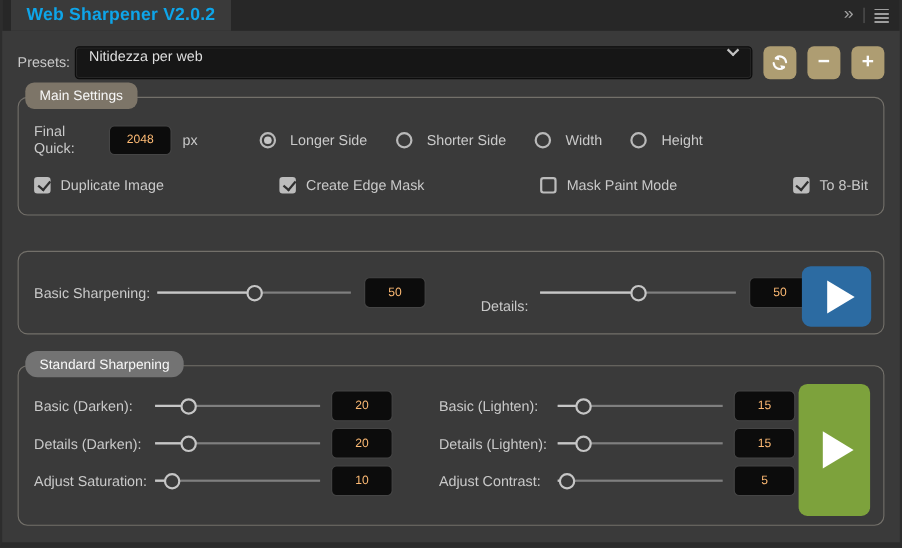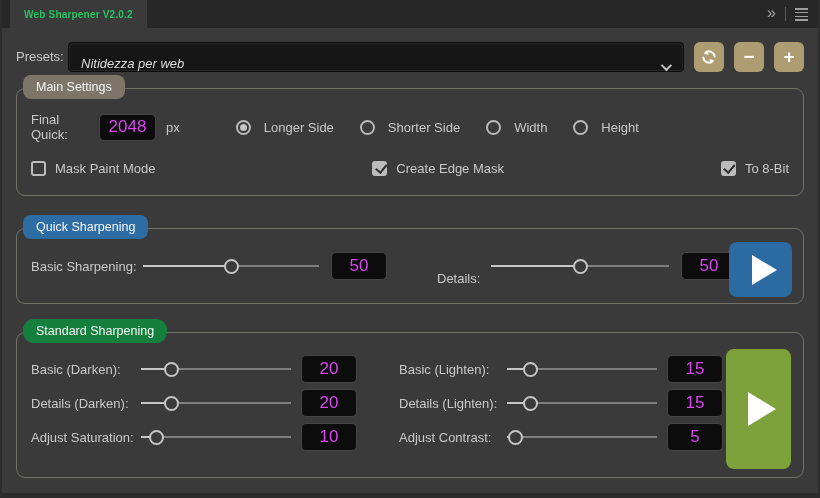--- a/index.html
+++ b/index.html
@@ -11,41 +11,40 @@
     background:#3a3a3a;
     border-left:2px solid #2d2d2d; border-right:2px solid #2d2d2d;
     border-bottom:5px solid #2b2b2b;
   }
 
   
   .titlebar{ height:28px; background:#272727; display:flex; align-items:stretch; }
   .tab{
     margin-left:8px; padding:0 14px; background:#3a3a3a;
     display:flex; align-items:center;
-    font-size:10px; font-weight:bold; color:#22c55e; letter-spacing:.2px;
+    font-size:16px; font-weight:bold; color:#0ea5e9; letter-spacing:.2px;
   }
   .titlebar-right{ margin-left:auto; display:flex; align-items:center; gap:9px; padding-right:10px; }
   .dbl-chevron{ color:#a2a2a2; font-size:16px; line-height:1; transform:translateY(-1px); }
   .tb-divider{ width:1px; height:14px; background:#5a5a5a; }
   .menu-icon{
     width:13px; height:13px;
     background:repeating-linear-gradient(to bottom,#9e9e9e 0 1.5px, transparent 1.5px 3.8px);
   }
 
   .content{ padding:0 14px; }
 
   
   .presets-row{ display:flex; align-items:center; margin-top:13px; height:31px; }
   .label{ font-size:13px; color:#c9c9c9; }
   .presets-row .label{ width:52px; }
   .dropdown{
     flex:1; height:30px; background:#161616; border:1px solid #0c0c0c; border-radius:4px;
-    display:flex; align-items:flex-end; padding:0 12px; cursor:default;
+    display:flex; align-items:flex-start; padding:0 12px; cursor:default;
     box-shadow:inset 0 0 0 1px #262626;
-    font-style:italic;
   }
   .dropdown-text{ font-size:13px; color:#dedede; flex:1; }
   .chev-down{
     width:8px; height:8px; border-right:2px solid #c2c2c2; border-bottom:2px solid #c2c2c2;
     transform:rotate(45deg) translateY(-2px); margin-right:2px;
   }
   .tan-btn{
     width:30px; height:30px; margin-left:10px; border:none; border-radius:6px;
     background:#ae9d72; color:#fcfcfc; display:flex; align-items:center; justify-content:center;
     font-size:19px; font-weight:bold; line-height:1; cursor:pointer; font-family:"Liberation Sans",sans-serif;
@@ -59,28 +58,28 @@
   .group-main{ margin-top:16px; height:108px; padding-top:24px; }
   .group-quick{ margin-top:32px; height:76px; padding-top:22px; }
   .group-std{ margin-top:28px; height:146px; padding-top:22px; }
   .legend{
     position:absolute; top:-14px; left:6px;
     padding:5px 13px; border-radius:8px;
     font-size:12.5px; color:#f7f7f7;
   }
   .legend-main{ background:#7d7568; }
   .legend-quick{ background:#2e6da4; }
-  .legend-std{ background:#15803d;border-radius:11px; }
+  .legend-std{ background:#737373;border-radius:11px; }
 
   
   .row1{ display:flex; align-items:center; height:28px; }
   .fs-label{ width:68px; }
   .num-box{
     width:57px; height:27px; background:#0c0c0c; border:1px solid #454545; border-radius:5px;
-    color:#d946ef; font-size:17px; text-align:center; font-family:"Liberation Sans",sans-serif;
+    color:#fdba74; font-size:11px; text-align:center; font-family:"Liberation Sans",sans-serif;
   }
   .px-label{ margin-left:10px; }
   .radio-set{ display:flex; align-items:center; margin-left:56px; gap:26px; }
   .radio-item{ display:flex; align-items:center; gap:13px; cursor:pointer; }
   .radio{
     width:15px; height:15px; border:2px solid #b9b9b9; border-radius:50%; position:relative; flex:0 0 15px;
   }
   .radio.checked::after{
     content:""; position:absolute; left:2px; top:2px; width:7px; height:7px;
     border-radius:50%; background:#c6c6c6;
@@ -191,36 +190,39 @@
           </div>
           <div class="radio-item">
             <span class="radio"></span>
             <span class="label">Height</span>
           </div>
         </div>
       </div>
 
       <div class="check-row">
         <div class="check-item">
-          <span class="checkbox"></span>
-          <span class="label">Mask Paint Mode</span>
+          <span class="checkbox checked"></span>
+          <span class="label">Duplicate Image</span>
         </div>
         <div class="check-item">
           <span class="checkbox checked"></span>
           <span class="label">Create Edge Mask</span>
         </div>
         <div class="check-item">
+          <span class="checkbox"></span>
+          <span class="label">Mask Paint Mode</span>
+        </div>
+        <div class="check-item">
           <span class="checkbox checked"></span>
           <span class="label">To 8-Bit</span>
         </div>
       </div>
     </div>
 
     <div class="group group-quick">
-      <div class="legend legend-quick">Quick Sharpening</div>
 
       <div class="quick-row">
         <span class="label q-label1">Basic Sharpening:</span>
         <div class="slider q-slider1" style="--val: 50;">
           <div class="s-track"></div>
           <div class="s-fill"></div>
           <div class="s-handle"></div>
         </div>
         <input class="num-box" value="50" style="">
 

